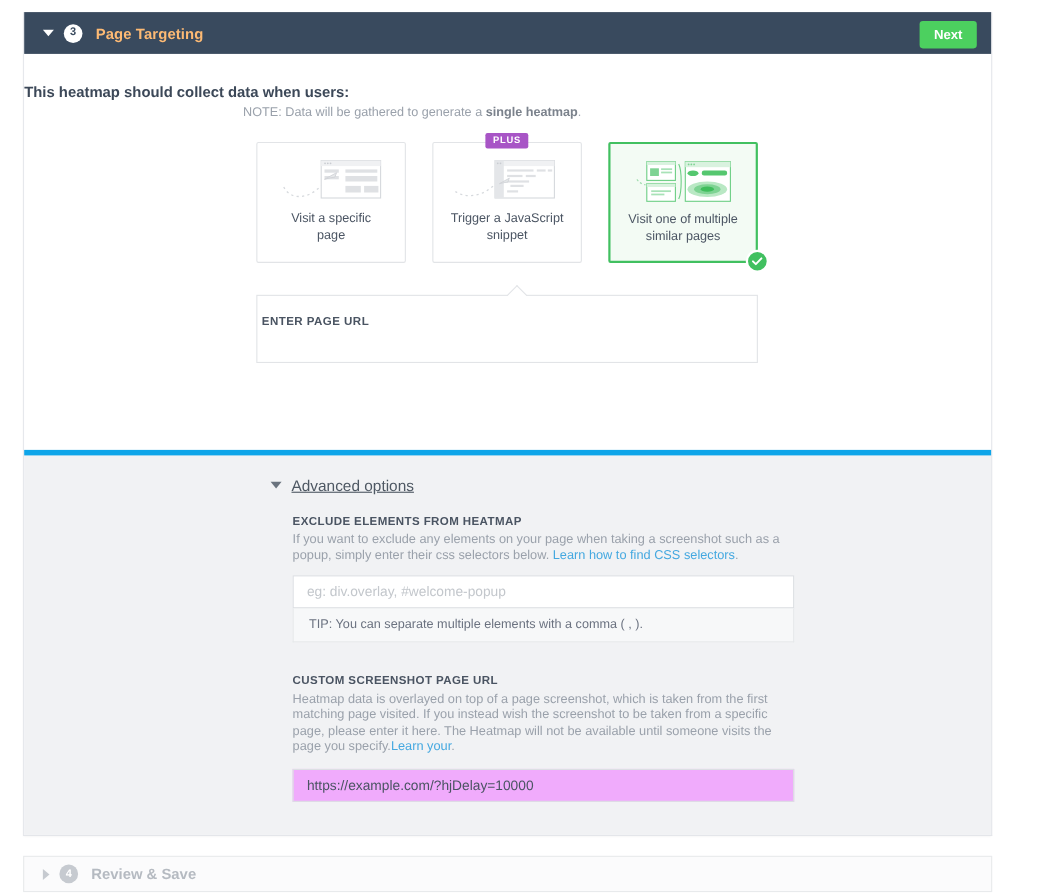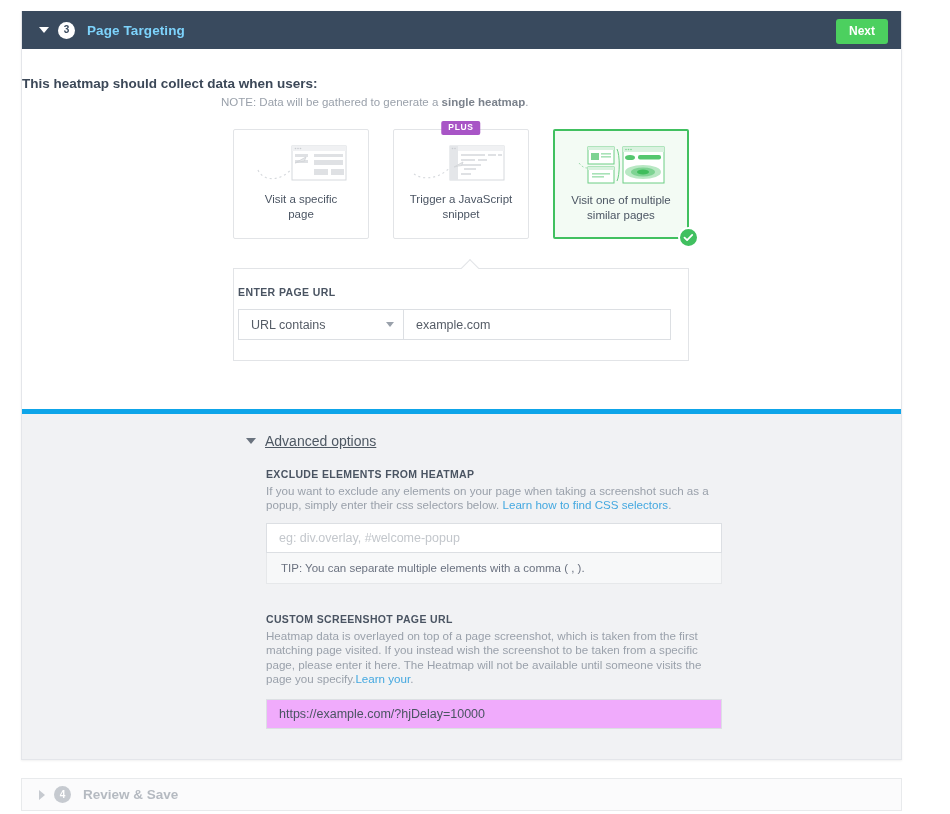--- a/index.html
+++ b/index.html
@@ -49,21 +49,21 @@
     border-radius: 50%;
     background: #ffffff;
     color: #394a5e;
     font-size: 10px;
     font-weight: bold;
     display: flex; align-items: center; justify-content: center;
     margin-right: 12px;
     line-height: 1;
   }
   .step-title {
-    color: #7dd3fc;
+    color: #fdba74;
     font-size: 13.5px;
     font-weight: bold;
     letter-spacing: 0.1px;
   }
   .next-btn {
     position: absolute;
     right: 13px; top: 8px;
     background: #4cd05f;
     color: #ffffff;
     border: none;
@@ -447,27 +447,20 @@
             </svg>
           </div>
         </div>
 
       </div>
 
       <div class="url-panel-wrap">
         <div class="url-arrow"></div>
         <div class="url-panel">
           <div class="url-panel-label">ENTER PAGE URL</div>
-          <div class="url-row">
-            <div class="url-select">
-              <span class="sel-value">URL contains</span>
-              <span class="sel-caret"></span>
-            </div>
-            <input class="url-input" type="text" value="example.com" style="">
-          </div>
         </div>
       </div>
 
     </div>
 
     <div class="advanced">
 
       <div class="adv-toggle">
         <span class="adv-caret"></span>
         <span class="adv-toggle-label">Advanced options</span>

